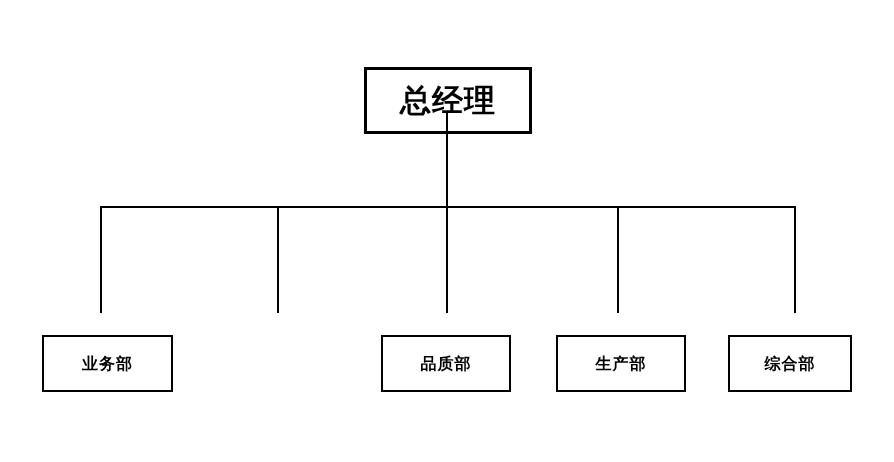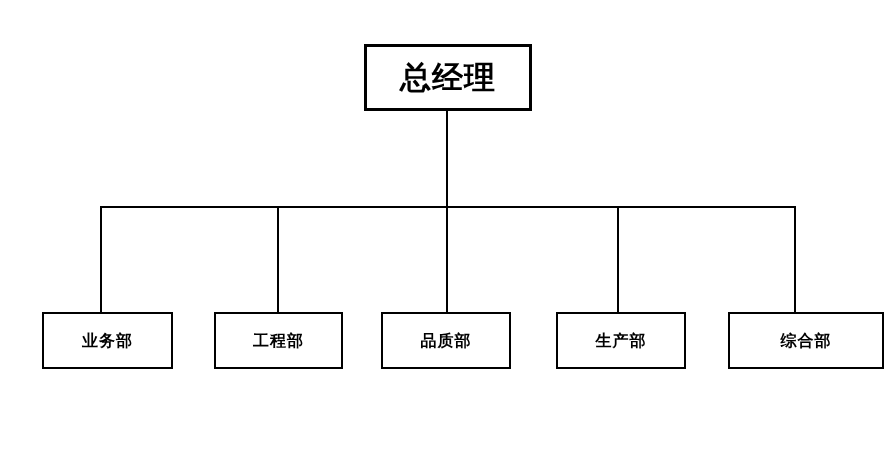--- a/index.html
+++ b/index.html
@@ -21,20 +21,21 @@
   
   .node-box {
     position: absolute;
     box-sizing: border-box;
     background: #ffffff;
     display: flex;
     align-items: center;
     justify-content: center;
     color: #000000;
     white-space: nowrap;
+    margin-top: 23px;
   }
   .node-root {
     left: 364px;
     top: 44px;
     width: 168px;
     height: 67px;
     border: 3px solid #000000;
   }
   .node-root .node-label {
     font-family: "DejaVu Sans", "Liberation Sans", sans-serif;
@@ -52,21 +53,21 @@
     font-family: "DejaVu Serif", "Liberation Serif", serif;
     font-size: 16px;
     font-weight: 700;
     letter-spacing: 1px;
     line-height: 1;
   }
   .leaf-1 { left: 42px;  width: 131px; }
   .leaf-2 { left: 214px; width: 129px; }
   .leaf-3 { left: 381px; width: 130px; }
   .leaf-4 { left: 556px; width: 130px; }
-  .leaf-5 { left: 728px; width: 156px; }
+  .leaf-5 { left: 728px; width: 124px; }
 
   
   .connector {
     position: absolute;
     background: #000000;
   }
   .conn-stem-top {           
     left: 446px;
     top: 111px;
     width: 2px;
@@ -103,23 +104,20 @@
   <div class="connector conn-drop drop-1"></div>
   <div class="connector conn-drop drop-2"></div>
   <div class="connector conn-drop drop-3"></div>
   <div class="connector conn-drop drop-4"></div>
   <div class="connector conn-drop drop-5"></div>
 
   <div class="node-box node-leaf leaf-1">
     <span class="node-label">业务部</span>
   </div>
 
-  <div class="node-box node-leaf leaf-2">
-    <span class="node-label">工程部</span>
-  </div>
 
   <div class="node-box node-leaf leaf-3">
     <span class="node-label">品质部</span>
   </div>
 
   <div class="node-box node-leaf leaf-4">
     <span class="node-label">生产部</span>
   </div>
 
   <div class="node-box node-leaf leaf-5">

